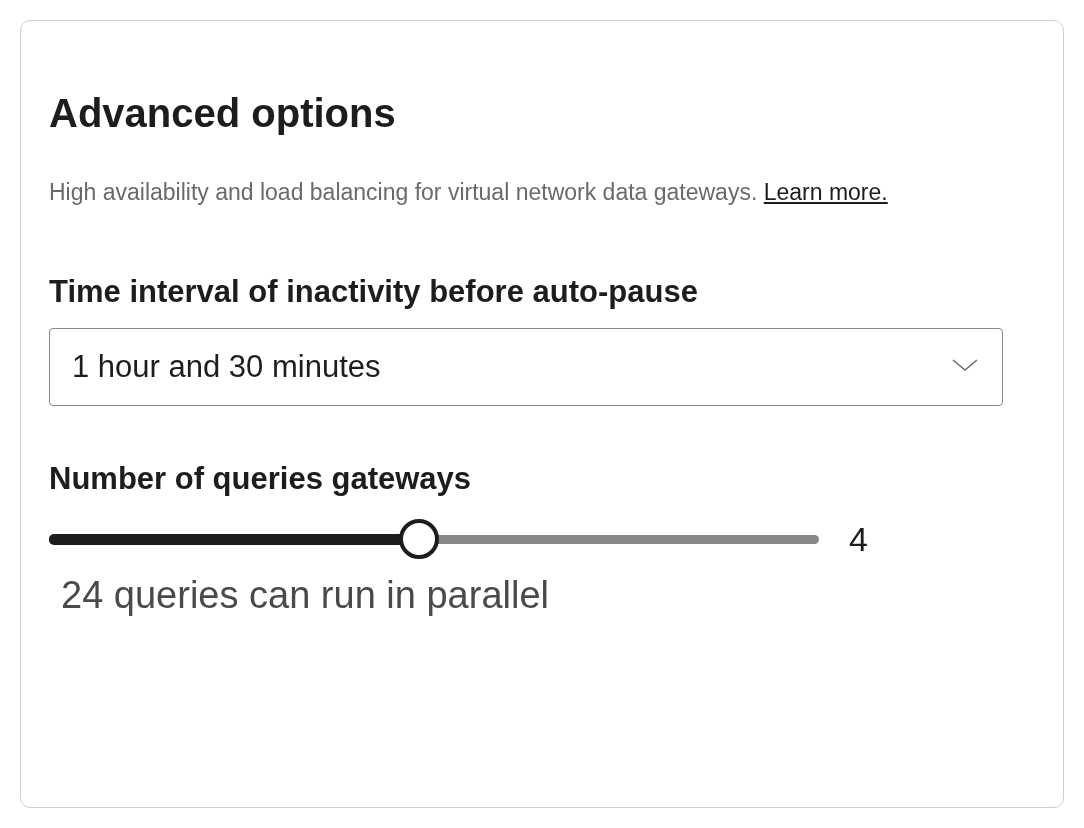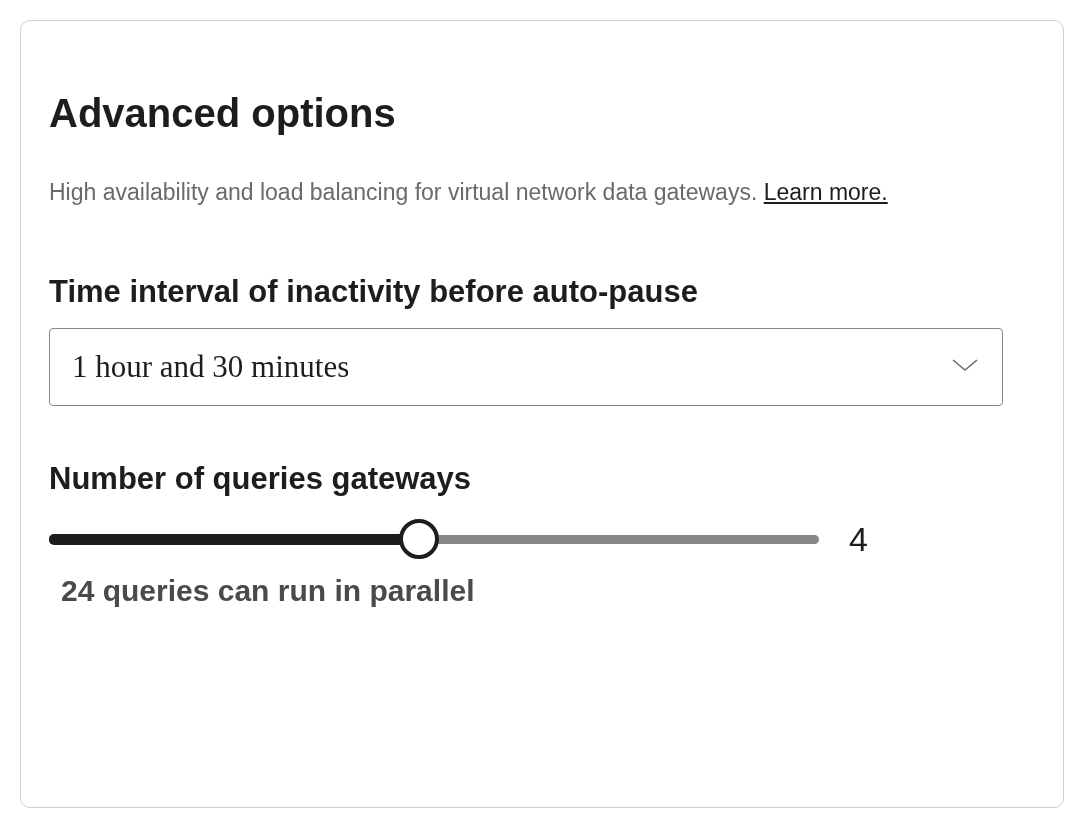--- a/index.html
+++ b/index.html
@@ -41,21 +41,20 @@
     .field-label {
       font-size: 31px;
       font-weight: 700;
       color: #1d1d1d;
       margin-bottom: 18px;
     }
     .select-wrapper {
       position: relative;
       width: 100%;
       margin-bottom: 55px;
-      font-family: Liberation Serif, serif;
     }
     .select-box {
       width: 100%;
       border: 1px solid #888888;
       border-radius: 4px;
       padding: 20px 60px 20px 22px;
       font-size: 31px;
       color: #1d1d1d;
       background: #ffffff;
       cursor: pointer;
@@ -126,25 +125,24 @@
       cursor: pointer;
     }
     .slider-value {
       font-size: 34px;
       color: #1d1d1d;
       min-width: 30px;
       text-align: right;
       padding-right: 90px;
     }
     .slider-helper {
-      font-size: 30px;
+      font-size: 38px;
       color: #4a4a4a;
       margin-top: 12px;
       margin-left: 12px;
-      font-weight: bold;
     }
   </style>
 </head>
 <body>
 
 <div class="card">
 
   <h2 class="section-title">Advanced options</h2>
 
   <p class="description">

